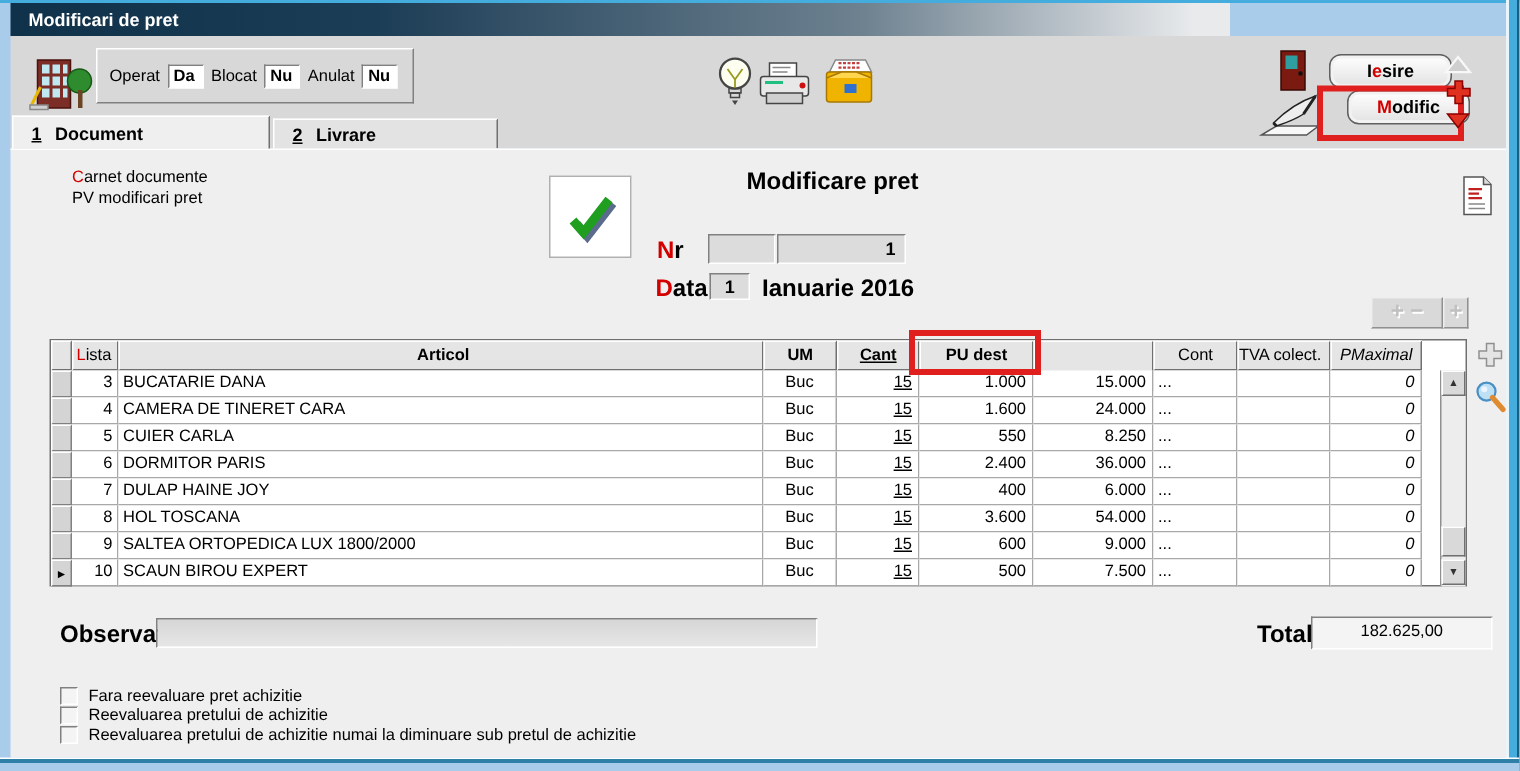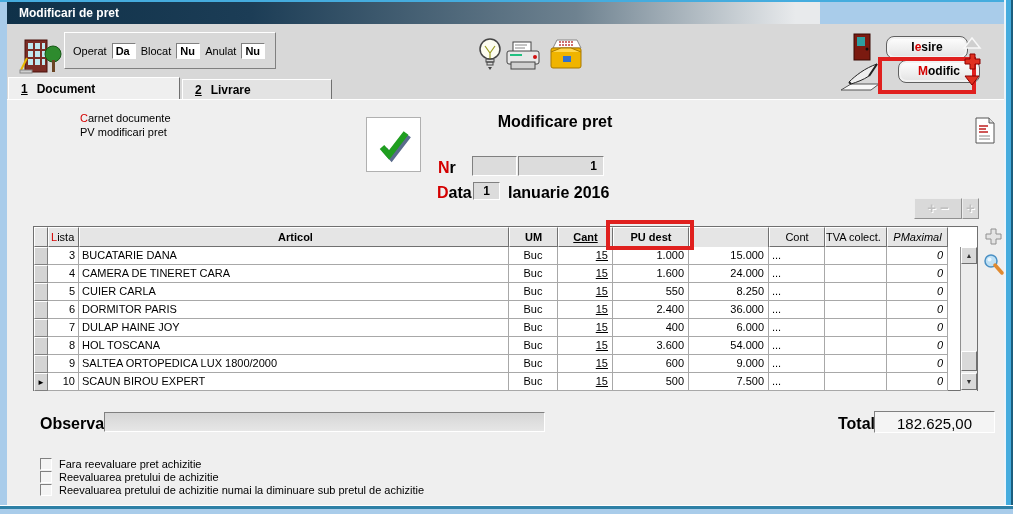--- a/index.html
+++ b/index.html
@@ -29,21 +29,21 @@
     background:linear-gradient(#FFFFFF,#E2E2E2); font-size:12px; font-weight:bold; text-align:center;
     line-height:21px; box-shadow:0 0 0 2px #F2F2F2 inset; }
   .red { color:#D40000; }
   .hl-rect { position:absolute; border:4px solid #E0201E; background:transparent; }
 
   .tab { position:absolute; background:#E3E3E3; border-top:1px solid #FFF; border-left:1px solid #FFF;
     border-right:1px solid #707070; font-size:12px; font-weight:bold; padding-left:12px; display:flex; gap:9px; align-items:center; }
   .tab.active { background:#EFEFEF; z-index:3; }
   .u { text-decoration:underline; }
 
-  .small-text { font-size:11px; color:#000;margin-left:32px; }
+  .small-text { font-size:11px; color:#000; }
   .fld { background:#DCDCDC; position:absolute; font-size:12px; }
 
   .pm-btn { position:absolute; height:21px; background:#D9D9D9; border-top:1px solid #EEE; border-left:1px solid #EEE;
     border-right:1px solid #909090; border-bottom:1px solid #909090; color:#C0C0C0; font-weight:bold; font-size:15px;
     text-align:center; line-height:18px; text-shadow:1px 1px 0 #FFF; }
 
   .grid { position:absolute; left:26px; top:126px; width:945px; height:165px; border:1px solid #707070; background:#FFF; }
   .grow { display:flex; height:18px; }
   .ghead { display:flex; height:20px; }
   .gc { border-right:1px solid #A8A8A8; border-bottom:1px solid #A8A8A8; font-size:11px; line-height:17px;
@@ -349,21 +349,21 @@
       <circle cx="6.5" cy="6.5" r="2" fill="#EAF6FF"></circle>
       <path d="M12 12 L19 20" stroke="#E08A30" stroke-width="3.5" stroke-linecap="round"></path>
     </svg>
 
     <div class="lbl" style="left:33px; top:315px;">
       <span>Observa</span><span class="red">t</span><span>ii</span>
     </div>
     <div class="sunken" style="position:absolute; left:97px; top:312px; width:441px; height:20px; background:linear-gradient(#D6D6D6,#E6E6E6);"></div>
 
     <div class="lbl" style="left:831px; top:315px;">Total</div>
-    <div class="sunken" style="position:absolute; left:867px; top:311px; width:121px; height:22px; background:#F4F4F4; text-align:center; font-size:15px; padding-top:3px;">182.625,00</div>
+    <div class="sunken" style="position:absolute; left:867px; top:311px; width:121px; height:22px; background:#F4F4F4; text-align:center; font-size:11px; padding-top:3px;">182.625,00</div>
 
     <div class="cbox" style="left:33px; top:358px;"></div>
     <div class="cb-label" style="left:52px; top:358px;">Fara reevaluare pret achizitie</div>
     <div class="cbox" style="left:33px; top:371px;"></div>
     <div class="cb-label" style="left:52px; top:371px;">Reevaluarea pretului de achizitie</div>
     <div class="cbox" style="left:33px; top:384px;"></div>
     <div class="cb-label" style="left:52px; top:384px;">Reevaluarea pretului de achizitie numai la diminuare sub pretul de achizitie</div>
   </div>
 
   <div class="right-edge"></div>

